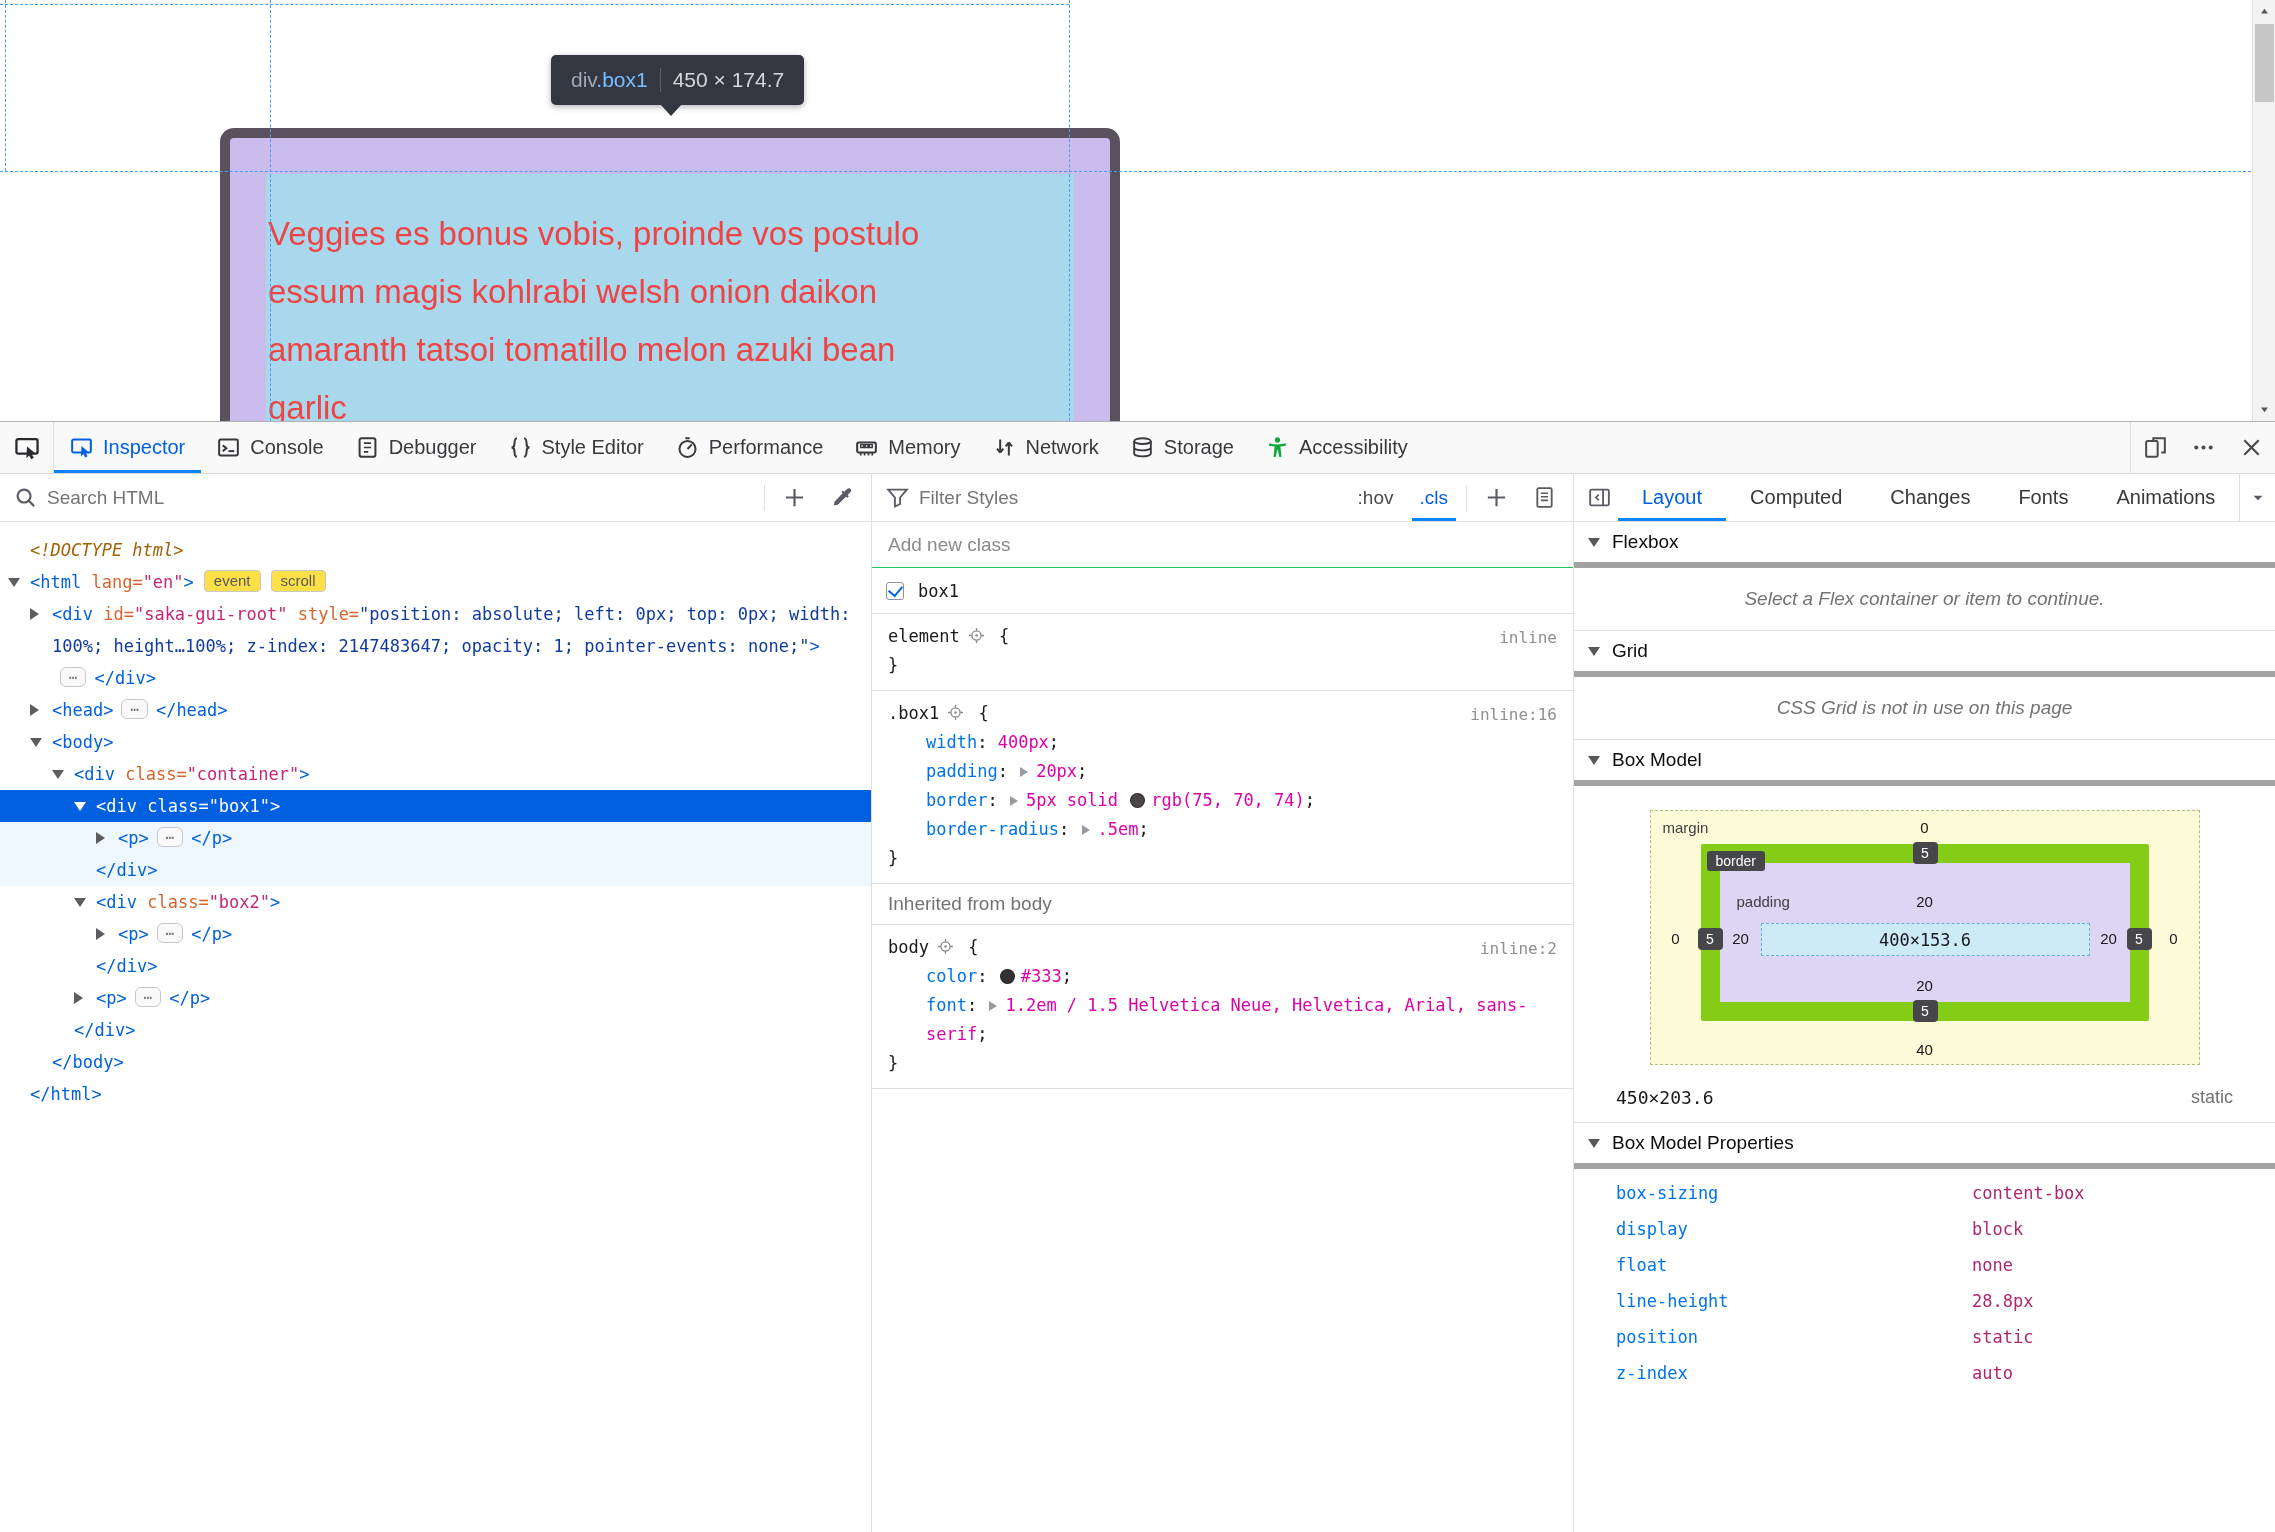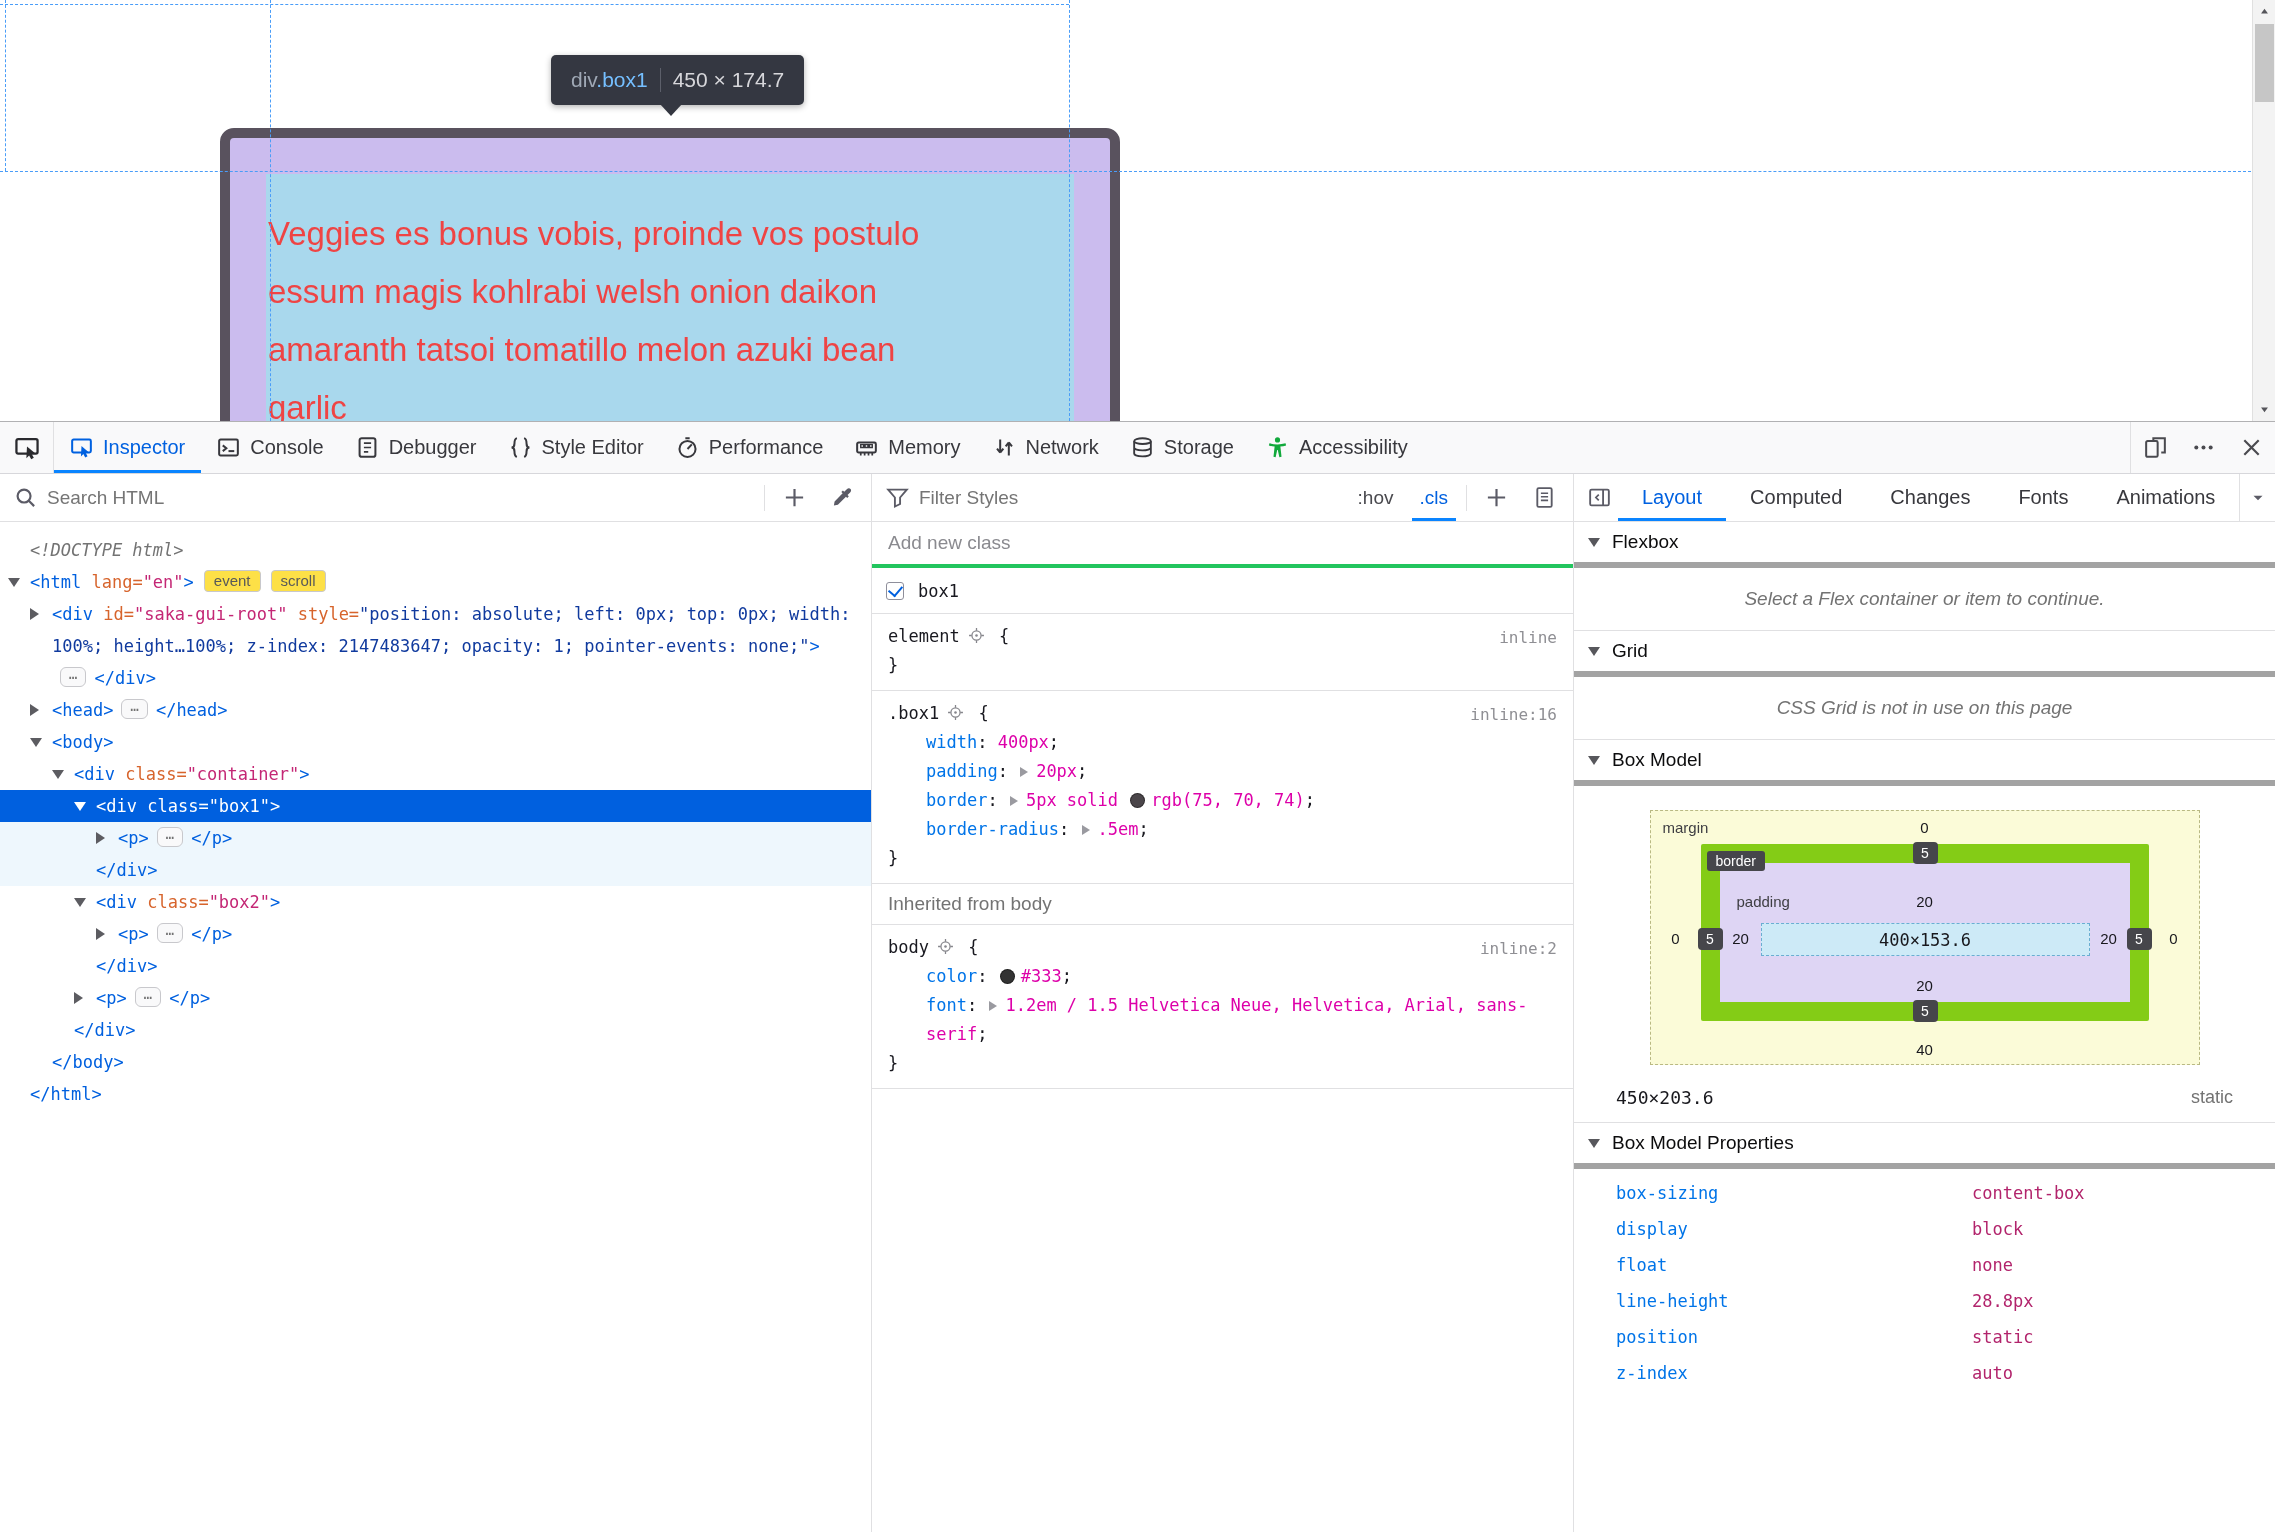--- a/index.html
+++ b/index.html
@@ -81,34 +81,34 @@
   .mrow.child { background:#eef7fd; }
   .twisty { position:absolute; width:0; height:0; }
   .twisty.closed { top:10px; border-left:9px solid #5c5c61; border-top:6px solid transparent; border-bottom:6px solid transparent; }
   .twisty.open { top:12px; border-top:9px solid #5c5c61; border-left:6px solid transparent; border-right:6px solid transparent; }
   .mrow.selected .twisty.open { border-top-color:#fff; }
   .tk-punc { color:#0060df; }
   .tk-tag  { color:#0060df; }
   .tk-attr { color:#d7642c; }
   .tk-val  { color:#c42775; }
   .tk-valnav { color:#103a9e; }
-  .tk-doctype { color:#737373; font-style:italic; }
+  .tk-doctype { color:#a16207; font-style:italic; }
   .mrow.selected span { color:#fff; }
   .chip { display:inline-block; border:1px solid #c8c8cc; border-radius:6px; background:#f9f9fa; color:#737373;
           font-size:14px; line-height:18px; padding:0 8px; margin:0 8px; vertical-align:2px; }
   .badge { display:inline-block; border:1px solid #c8c8cc; border-radius:4px; background:#fde047; color:#585959;
            font-family:"Liberation Sans",sans-serif; font-size:15px; line-height:20px; padding:0 9px; margin-left:10px; vertical-align:2px; }
   .breadcrumb { position:absolute; left:0; right:0; bottom:0; height:49px; background:#f9f9fa; border-top:1px solid #d7d7db;
                 display:flex; align-items:center; padding:0 16px; gap:14px; font-size:19px; color:#4a4a4f; }
   .crumb.active { color:#0060df; }
   .crumb-sep { color:#909096; font-size:15px; }
 
   
   .rules-body { font-family:"DejaVu Sans Mono",monospace; font-size:17px; color:#18181f; }
-  .addclass { height:46px; border-bottom:4px solid #22c55e; display:flex; align-items:center; padding:0 16px;
+  .addclass { height:46px; border-bottom:1px solid #22c55e; display:flex; align-items:center; padding:0 16px;
               font-family:"Liberation Sans",sans-serif; font-size:19px; color:#8a8a8f; }
   .classrow { height:46px; border-bottom:1px solid #e0e0e2; display:flex; align-items:center; gap:14px; padding:0 14px; }
   .cb { width:18px; height:18px; border:1px solid #8f8f9b; border-radius:3px; position:relative; background:#fff; }
   .cb.checked::after { content:""; position:absolute; left:4px; top:0px; width:7px; height:11px;
                        border:solid #0060df; border-width:0 2.5px 2.5px 0; transform:rotate(40deg); }
   .rule { position:relative; padding:8px 16px 10px; border-bottom:1px solid #e0e0e2; line-height:29px; }
   .rsel { color:#18181f; }
   .selicon { display:inline-block; width:17px; height:17px; color:#85858b; margin:0 4px 0 8px; vertical-align:-2px; }
   .selicon svg { width:100%; height:100%; }
   .rule-link { position:absolute; right:16px; top:9px; color:#8f8f94; font-size:16px; }

